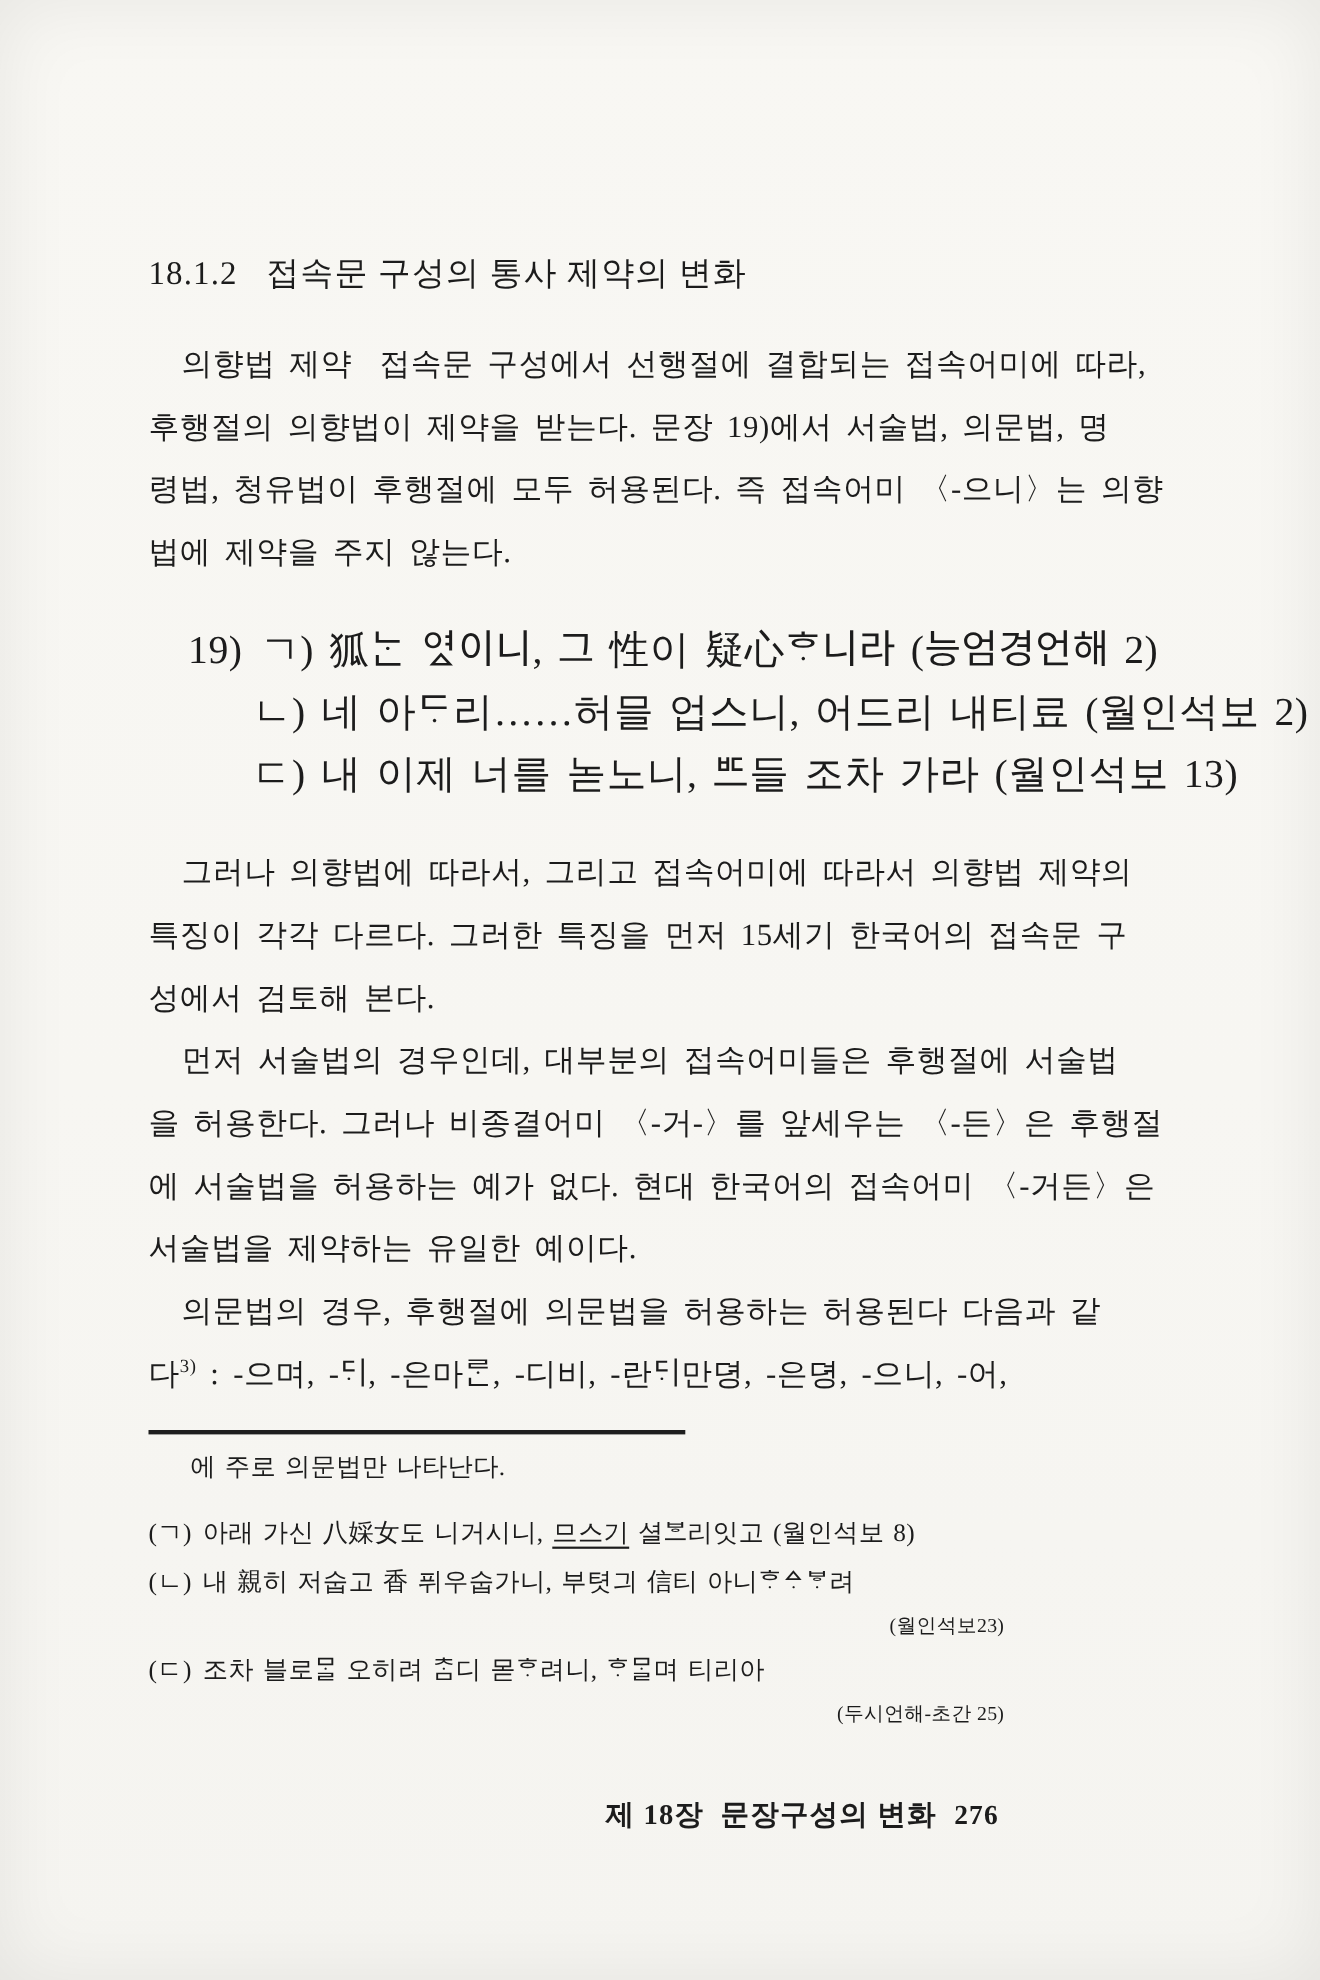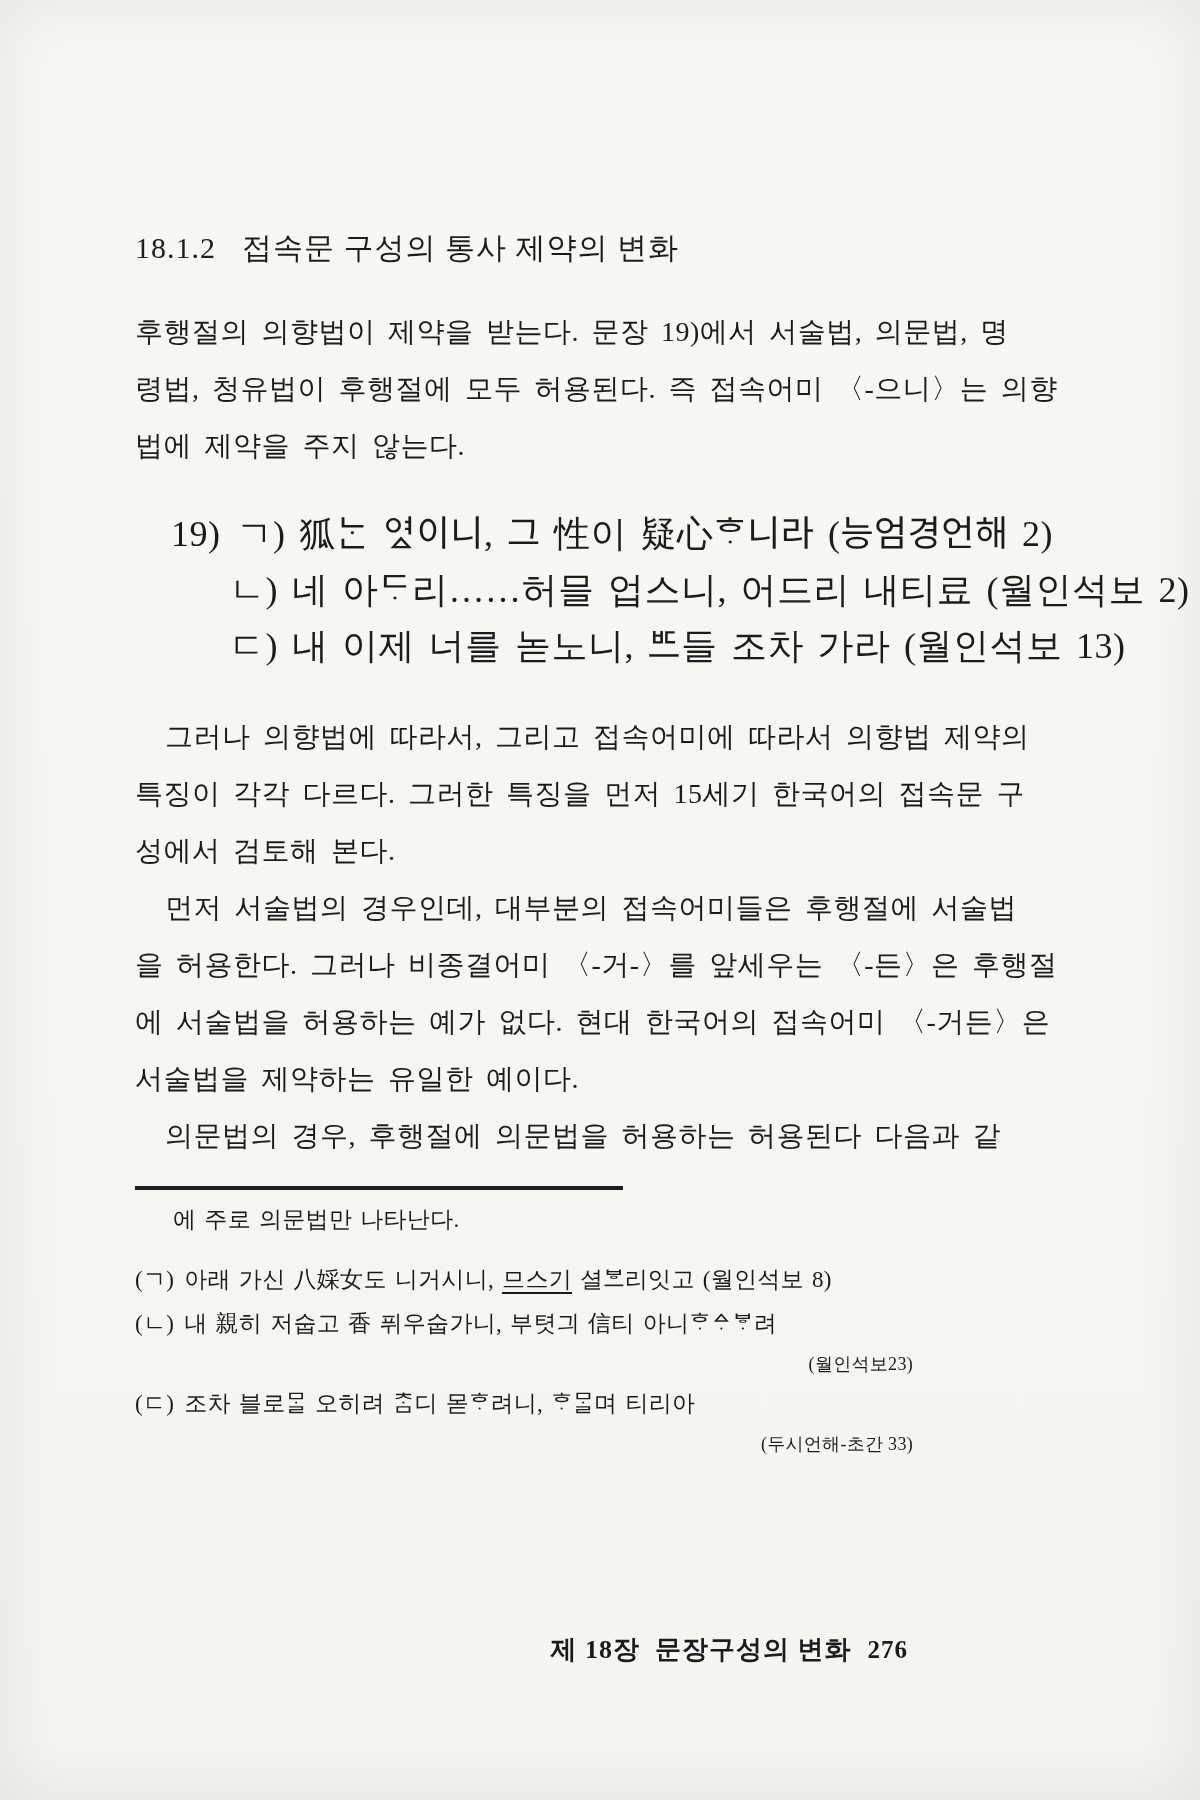--- a/index.html
+++ b/index.html
@@ -102,20 +102,21 @@
 <body>
 
 <div class="page">
   <div class="content">
 
     <div class="heading">
       <span class="h-num">18.1.2</span><span>접속문 구성의 통사 제약의 변화</span>
     </div>
 
     <div class="para p1">
+      <div class="t-line first-indent">의향법 제약 &nbsp;접속문 구성에서 선행절에 결합되는 접속어미에 따라,</div>
       <div class="t-line">후행절의 의향법이 제약을 받는다. 문장 19)에서 서술법, 의문법, 명</div>
       <div class="t-line">령법, 청유법이 후행절에 모두 허용된다. 즉 접속어미 〈-으니〉는 의향</div>
       <div class="t-line">법에 제약을 주지 않는다.</div>
     </div>
 
     <div class="ex-block">
       <div class="ex-row">
         <span class="num">19)</span><span class="lbl">ㄱ)</span><span>狐ᄂᆞᆫ 여ᇫ이니, 그 性이 疑心ᄒᆞ니라 (능엄경언해 2)</span>
       </div>
       <div class="ex-row cont">
@@ -134,39 +135,42 @@
 
     <div class="para">
       <div class="t-line first-indent">먼저 서술법의 경우인데, 대부분의 접속어미들은 후행절에 서술법</div>
       <div class="t-line">을 허용한다. 그러나 비종결어미 〈-거-〉를 앞세우는 〈-든〉은 후행절</div>
       <div class="t-line">에 서술법을 허용하는 예가 없다. 현대 한국어의 접속어미 〈-거든〉은</div>
       <div class="t-line">서술법을 제약하는 유일한 예이다.</div>
     </div>
 
     <div class="para">
       <div class="t-line first-indent">의문법의 경우, 후행절에 의문법을 허용하는 허용된다 다음과 같</div>
+      <div class="t-line">
+        <span>다</span><sup class="fnref">3)</sup><span> : -으며, -ᄃᆡ, -은마ᄅᆞᆫ, -디비, -란ᄃᆡ만뎡, -은뎡, -으니, -어,</span>
+      </div>
     </div>
 
     <hr class="fn-rule">
 
     <div class="footnote">
       <div class="fn-line fn-indent">에 주로 의문법만 나타난다.</div>
 
       <div class="fn-ex-group">
         <div class="fn-line fn-ex">
           <span class="lbl">(ㄱ)</span><span>아래 가신 八婇女도 니거시니, </span><span class="fn-underline">므스기</span><span> 셜ᄫᅳ리잇고 (월인석보 8)</span>
         </div>
         <div class="fn-line fn-ex">
           <span class="lbl">(ㄴ)</span><span>내 親히 저숩고 香 퓌우숩가니, 부텻긔 信티 아니ᄒᆞᅀᆞᄫᆞ려</span>
         </div>
         <div class="fn-cite">(월인석보23)</div>
         <div class="fn-line fn-ex">
           <span class="lbl">(ㄷ)</span><span>조차 블로ᄆᆞᆯ 오히려 ᄎᆞᆷ디 몯ᄒᆞ려니, ᄒᆞᄆᆞᆯ며 티리아</span>
         </div>
-        <div class="fn-cite">(두시언해-초간 33)</div>
+        <div class="fn-cite">(두시언해-초간 25)</div>
       </div>
     </div>
 
   </div>
 
   <div class="page-footer">
     <span class="chapter">제 18장 &nbsp;문장구성의 변화</span><span class="pnum">276</span>
   </div>
 </div>
 

